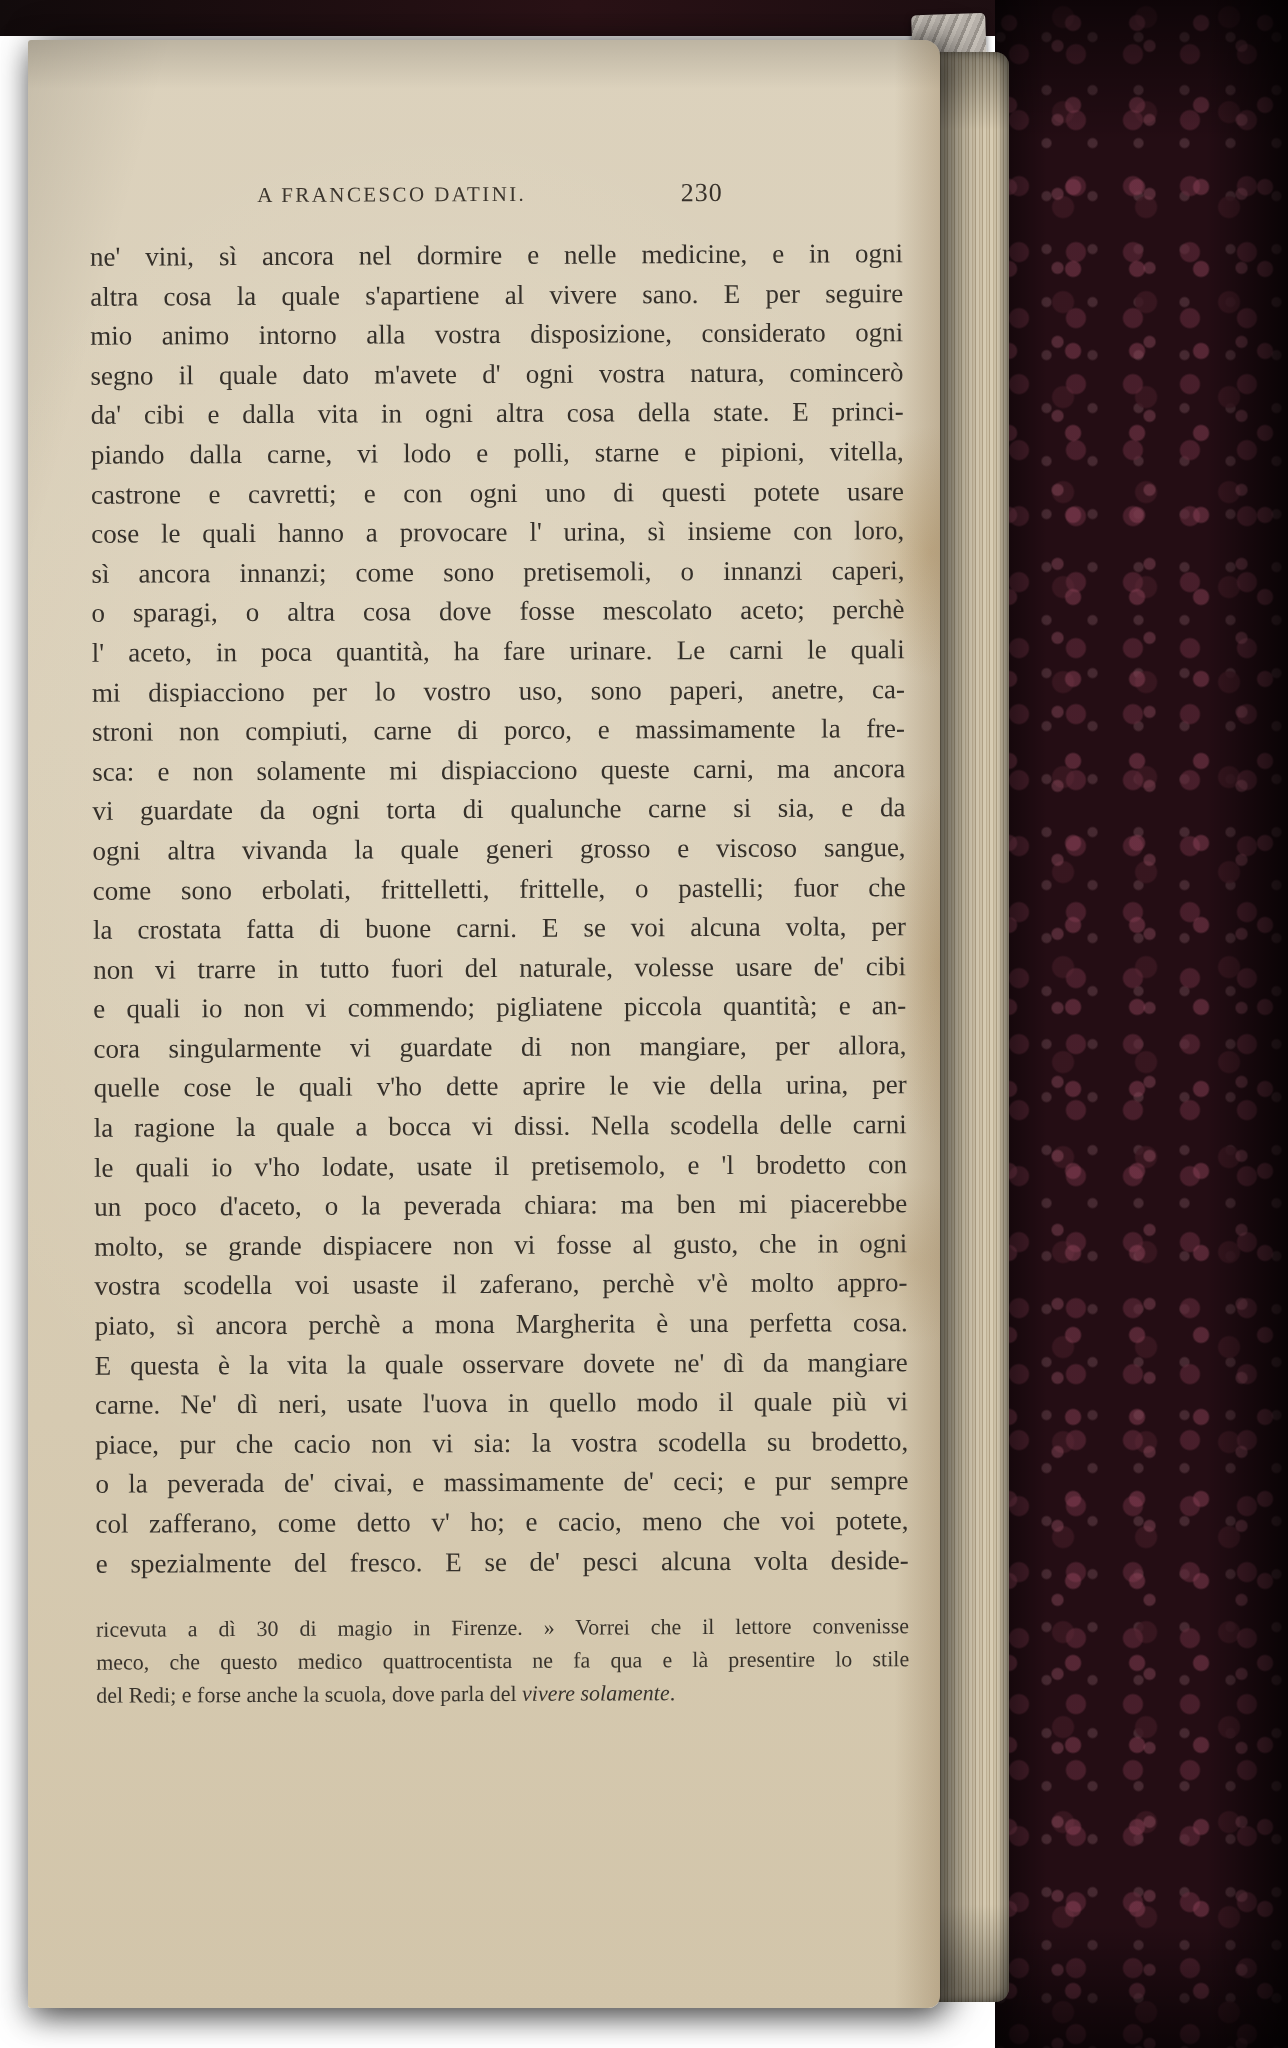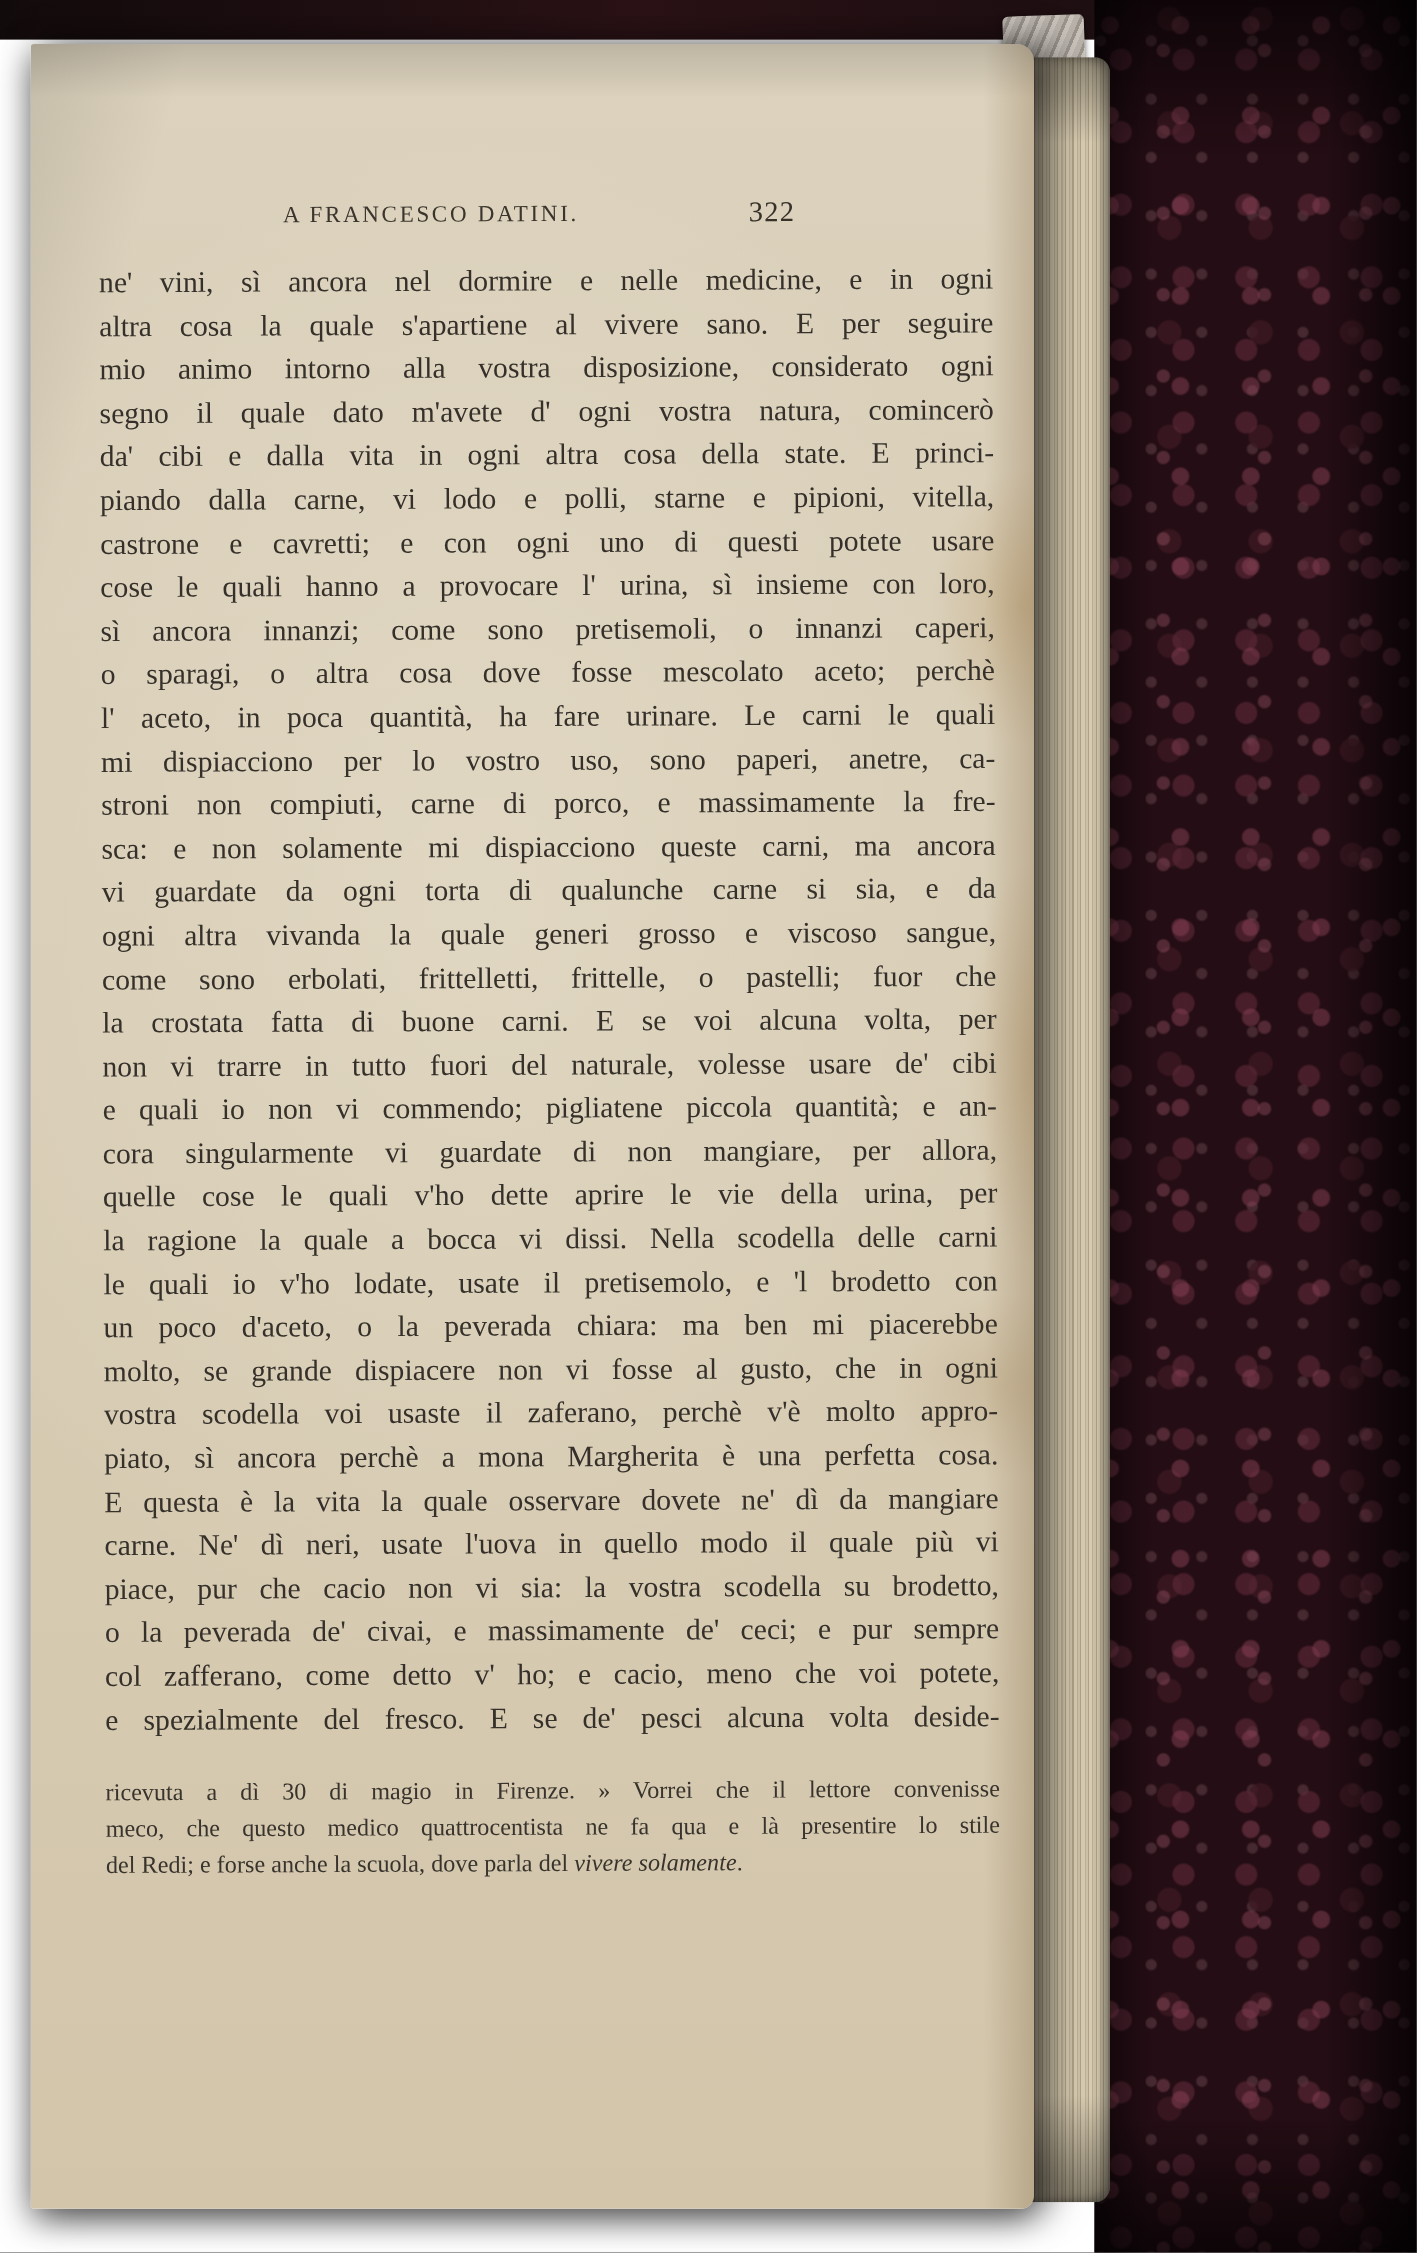--- a/index.html
+++ b/index.html
@@ -106,21 +106,21 @@
   <div class="top-edge"></div>
   <div class="cover"></div>
   <div class="headband"></div>
   <div class="edges"></div>
 
   <div class="paper">
     <div class="page-inner">
 
       <div class="header-row">
         <span class="running-title">A FRANCESCO DATINI.</span>
-        <span class="page-number">322</span>
+        <span class="page-number">230</span>
       </div>
 
       <div class="body-text">
 
       <div class="line">ne' vini, sì ancora nel dormire e nelle medicine, e in ogni</div>
           <div class="line">altra cosa la quale s'apartiene al vivere sano. E per seguire</div>
           <div class="line">mio animo intorno alla vostra disposizione, considerato ogni</div>
           <div class="line">segno il quale dato m'avete d' ogni vostra natura, comincerò</div>
           <div class="line">da' cibi e dalla vita in ogni altra cosa della state. E princi-</div>
           <div class="line">piando dalla carne, vi lodo e polli, starne e pipioni, vitella,</div>

